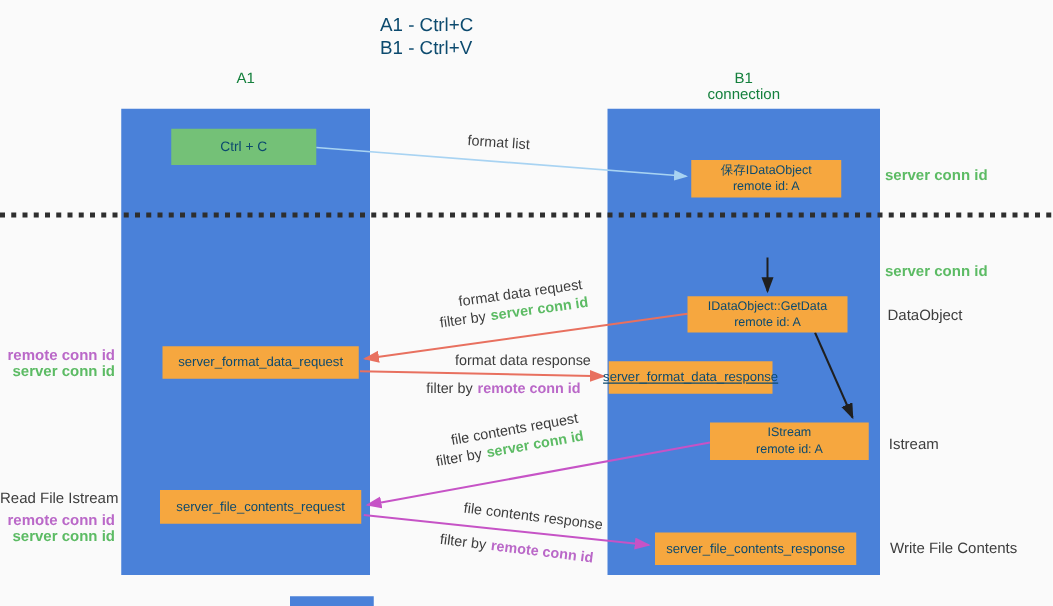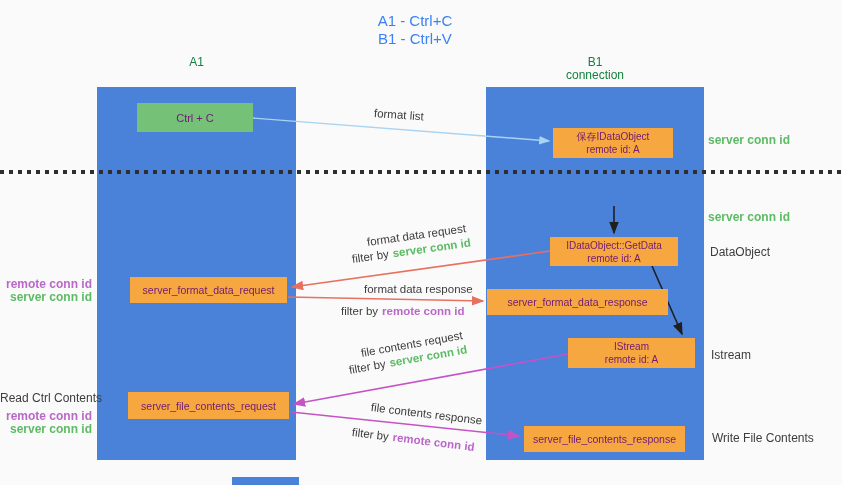--- a/index.html
+++ b/index.html
@@ -3,29 +3,29 @@
 <meta charset="utf-8">
 <style>
   html,body { margin:0; padding:0; }
   .canvas {
     position:relative; width:842px; height:485px;
     background:#fafafa; overflow:hidden;
     font-family:"Liberation Sans","DejaVu Sans",sans-serif;
     color:#3d3d3d;
   }
   .title {
-    position:absolute; left:315px; top:12px; width:200px;
-    text-align:center; font-size:15px; line-height:18px; color:#3b82f6;
+    position:absolute; left:304px; top:12px; width:200px;
+    font-size:15px; line-height:18px; color:#0c4a6e;
   }
   .header { position:absolute; text-align:center; font-size:12px; line-height:13px; color:#15803d; }
   .col { position:absolute; top:87px; height:373px; background:#4a81d9; z-index:1; }
   .arrows { position:absolute; left:0; top:0; z-index:2; }
   .box {
     position:absolute; z-index:3; display:flex; flex-direction:column;
-    align-items:center; justify-content:center; color:#701a75; text-align:center;
+    align-items:center; justify-content:center; color:#0c4a6e; text-align:center;
     white-space:nowrap;
   }
   .box.orange { background:#f6a73f; }
   .box.green  { background:#74c177; }
   .box .ln  { font-size:10px; line-height:13px;text-align:center; }
   .box .one { font-size:10.5px; }
   .box.green .one { font-size:11px; }
   .albl {
     position:absolute; z-index:4; font-size:11.5px; white-space:nowrap;
     transform-origin:left center; color:#3d3d3d;
@@ -91,21 +91,21 @@
     <div class="ln">保存IDataObject</div>
     <div class="ln">remote id: A</div>
   </div>
   <div class="box orange" style="left:550px; top:237px; width:128px; height:29px;">
     <div class="ln">IDataObject::GetData</div>
     <div class="ln">remote id: A</div>
   </div>
   <div class="box orange" style="left:130px; top:277px; width:157px; height:26px;">
     <div class="one">server_format_data_request</div>
   </div>
-  <div class="box orange" style="left:487px; top:289px; width:181px; height:26px;">
+  <div class="box orange" style="left:487px; top:289px; width:131px; height:26px;text-decoration:underline;">
     <div class="one">server_format_data_response</div>
   </div>
   <div class="box orange" style="left:568px; top:338px; width:127px; height:30px;">
     <div class="ln">IStream</div>
     <div class="ln">remote id: A</div>
   </div>
   <div class="box orange" style="left:128px; top:392px; width:161px; height:27px;">
     <div class="one">server_file_contents_request</div>
   </div>
   <div class="box orange" style="left:524px; top:426px; width:161px; height:26px;">
@@ -135,17 +135,17 @@
   </div>
 
   <div class="side gt" style="left:708px; top:133px;">server conn id</div>
   <div class="side gt" style="left:708px; top:210px;">server conn id</div>
   <div class="side" style="left:710px; top:245px;">DataObject</div>
   <div class="side" style="left:711px; top:348px;">Istream</div>
   <div class="side" style="left:712px; top:431px;">Write File Contents</div>
 
   <div class="leftlbl pt" style="top:277px;">remote conn id</div>
   <div class="leftlbl gt" style="top:290px;">server conn id</div>
-  <div class="leftlbl" style="top:391px;">Read Ctrl Contents</div>
+  <div class="leftlbl" style="top:391px;">Read File Istream</div>
   <div class="leftlbl pt" style="top:409px;">remote conn id</div>
   <div class="leftlbl gt" style="top:422px;">server conn id</div>
 
 </div>
 
 </body></html>

